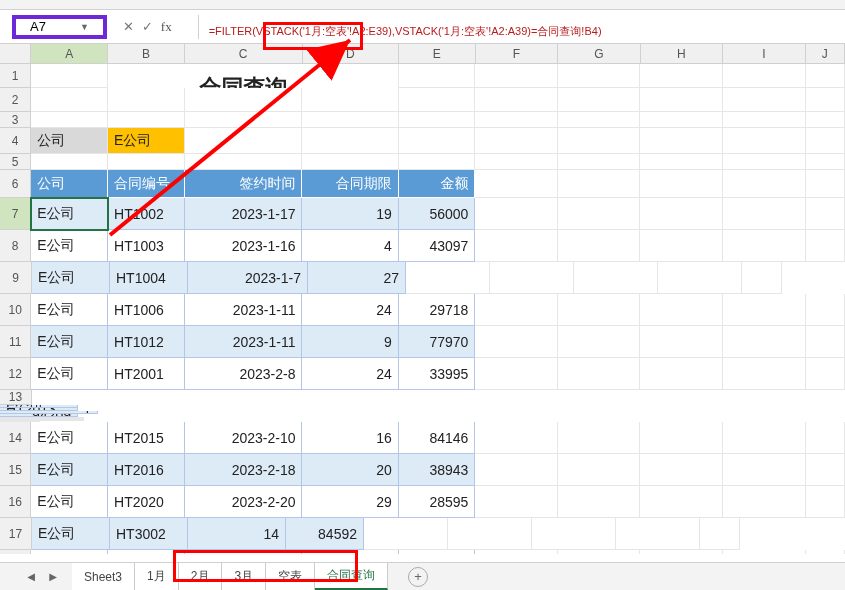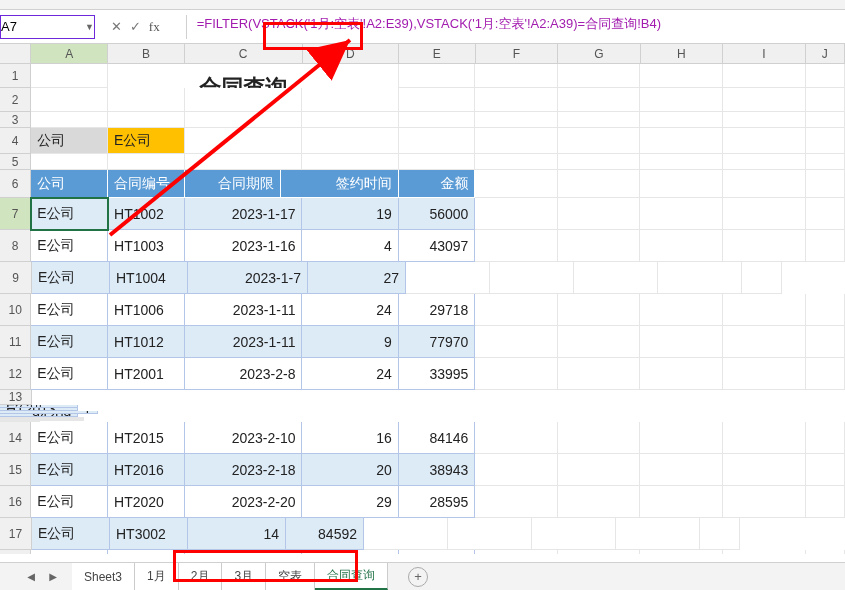--- a/index.html
+++ b/index.html
@@ -26,25 +26,25 @@
   .namebox-row {
     display: flex;
     align-items: center;
     height: 34px;
     border-bottom: 1px solid #d0d0d0;
     background: #fff;
   }
   .name-box {
     width: 95px;
     height: 24px;
-    border: 1px solid #6d28d9;
-    margin-left: 0;
-    display: flex;
-    align-items: center;
-    padding: 0 0;
+    border: 4px solid #6d28d9;
+    margin-left: 12px;
+    display: flex;
+    align-items: center;
+    padding: 0 14px;
     font-size: 13px;
     background: #fff;
   }
   .name-box .dd {
     margin-left: auto;
     color: #666;
     font-size: 9px;
   }
   .fx-icons {
     display: flex;
@@ -58,23 +58,23 @@
     font-family: "Times New Roman", serif;
     color: #555;
     margin-right: 10px;
   }
   .formula-bar {
     flex: 1;
     height: 24px;
     border-left: 1px solid #d0d0d0;
     padding: 0 10px;
     display: flex;
-    align-items: flex-start;
-    color: #a21caf;
-    font-size: 13px;
+    align-items: flex-end;
+    color: #b91c1c;
+    font-size: 11px;
     white-space: nowrap;
     overflow: hidden;
   }
   .sheet-area {
     position: relative;
     height: 510px;
     overflow: hidden;
     background: #fff;
   }
   .col-headers {
@@ -345,25 +345,25 @@
     <div class="cell wJ"></div>
   </div>
   <div class="row" style="height:28px;">
     <div class="rh">6</div>
     <div class="cell wA hdr">
         <span>公司</span>
       </div>
     <div class="cell wB hdr">
         <span>合同编号</span>
       </div>
+    <div class="cell wC hdr right">
+        <span>签约时间</span>
+      </div>
     <div class="cell wD hdr right">
         <span>合同期限</span>
-      </div>
-    <div class="cell wC hdr right">
-        <span>签约时间</span>
       </div>
     <div class="cell wE hdr right">
         <span>金额</span>
       </div>
     <div class="cell wF"></div>
     <div class="cell wG"></div>
     <div class="cell wH"></div>
     <div class="cell wI"></div>
     <div class="cell wJ"></div>
   </div>

